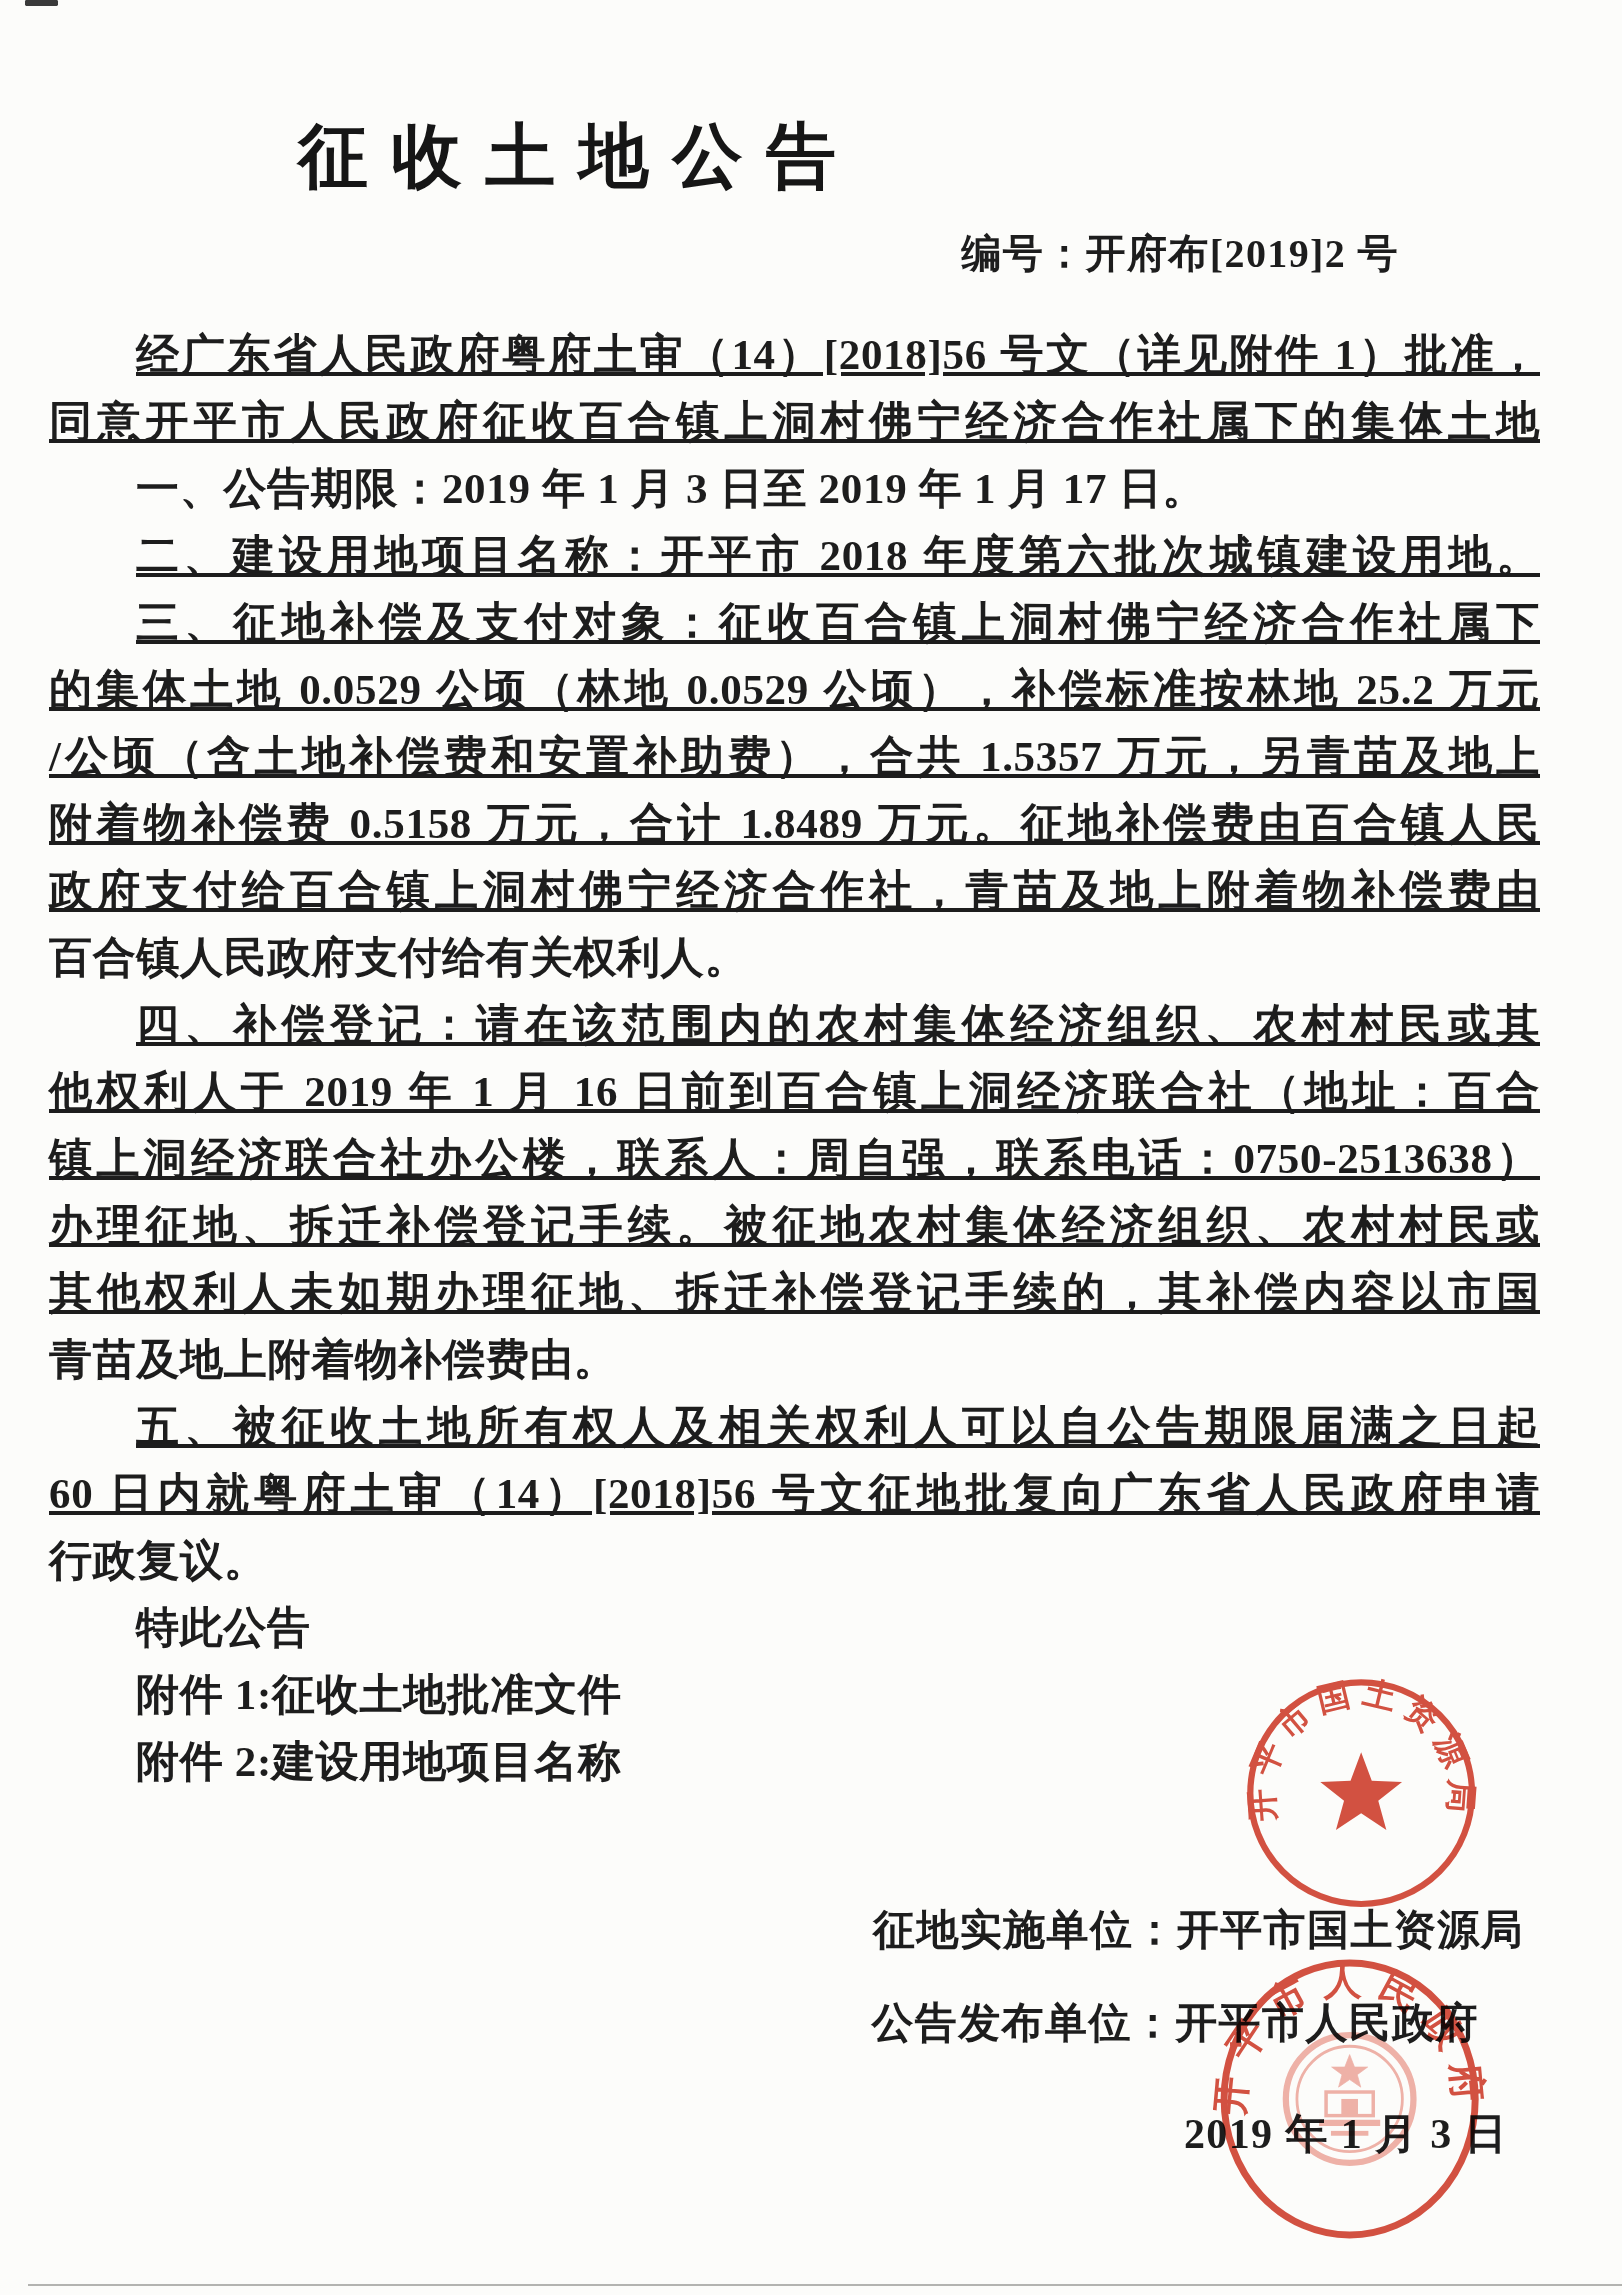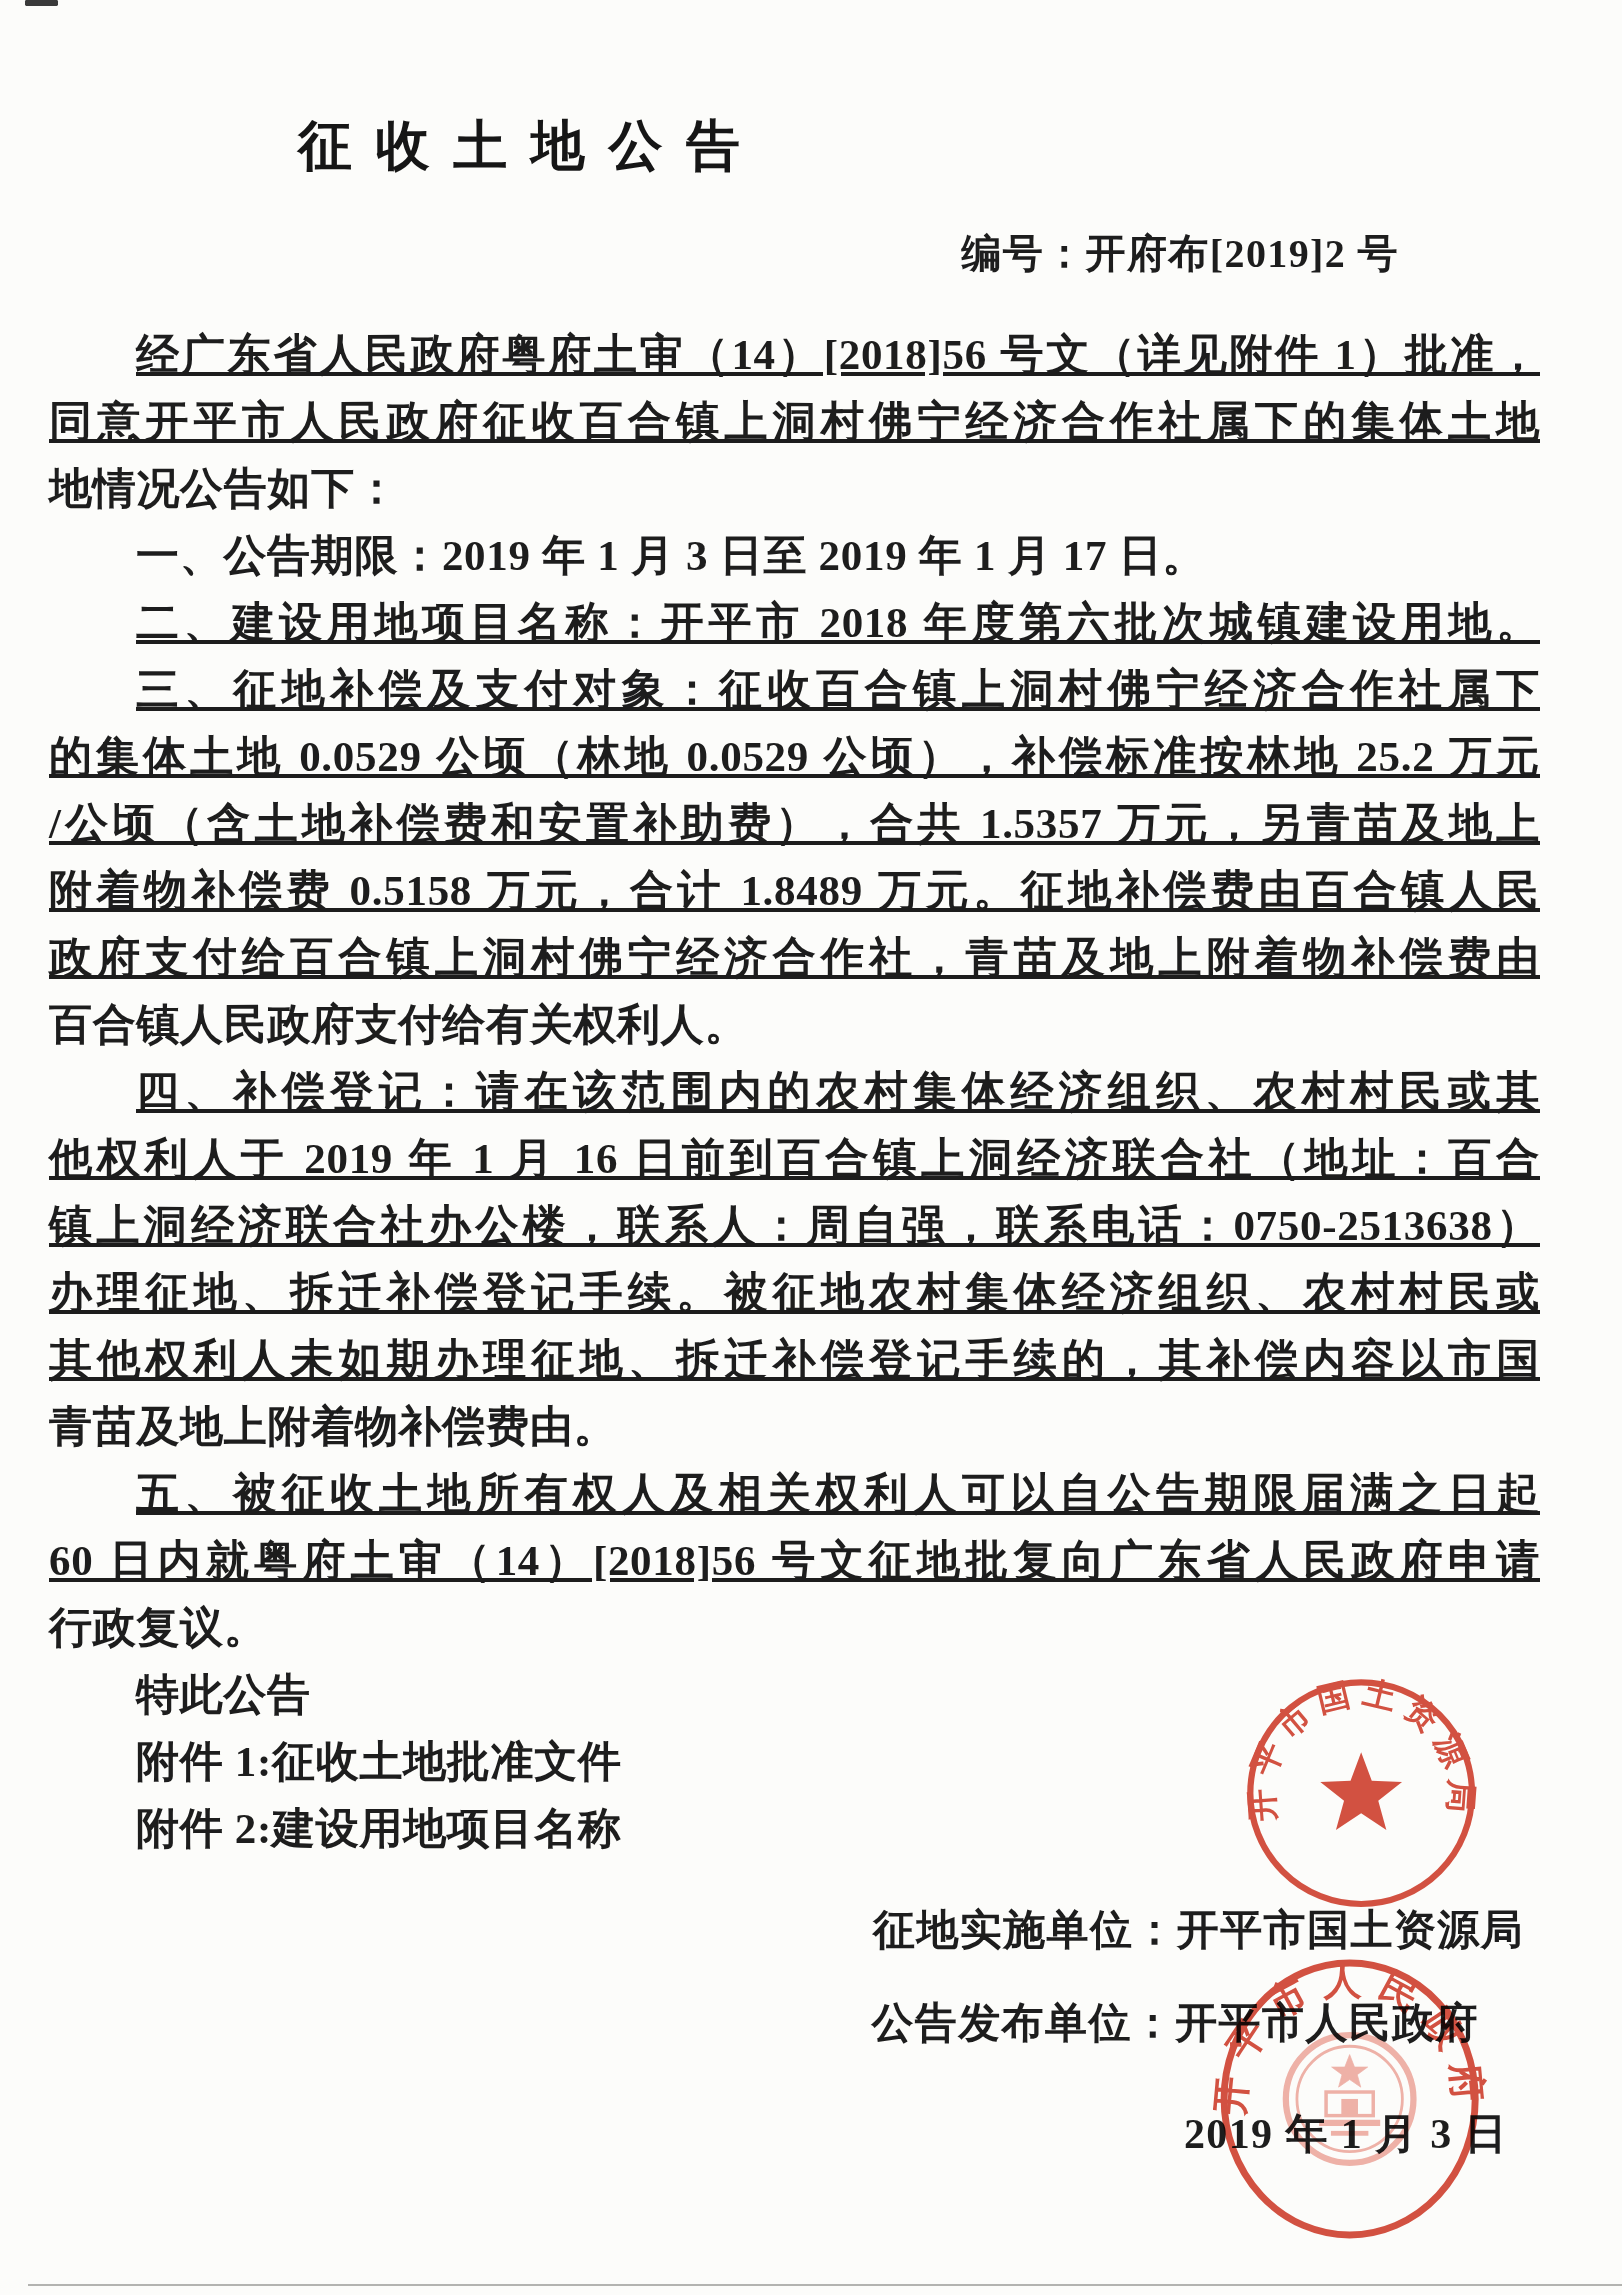--- a/index.html
+++ b/index.html
@@ -15,21 +15,21 @@
   .page { position: absolute; inset: 0; }
 
   .corner-speck {
     position: absolute; left: 25px; top: 0px;
     width: 33px; height: 6.2px; background: #3a3a3a;
     border-radius: 1.4px;
   }
 
   .doc-title {
     position: absolute; left: 298px; top: 110px;
-    font-size: 54px; letter-spacing: 23.6px;
+    font-size: 70px; letter-spacing: 23.6px;
     color: #161616;
     white-space: nowrap;
   }
 
   .doc-number {
     position: absolute; top: 226px; right: 224px;
     font-size: 40px; letter-spacing: 1.4px;
     white-space: nowrap;
   }
 
@@ -73,21 +73,20 @@
 
   <div class="corner-speck"></div>
 
   <div class="doc-title">征收土地公告</div>
 
   <div class="doc-number">编号：开府布[2019]2 号</div>
 
   <div class="body-text">
       <div class="line indent fill">经广东省人民政府粤府土审（14）[2018]56 号文（详见附件 1）批准，</div>
       <div class="line fill">同意开平市人民政府征收百合镇上洞村佛宁经济合作社属下的集体土地</div>
-      <div class="line">地情况公告如下：</div>
       <div class="line indent">一、公告期限：2019 年 1 月 3 日至 2019 年 1 月 17 日。</div>
       <div class="line indent fill">二、建设用地项目名称：开平市 2018 年度第六批次城镇建设用地。</div>
       <div class="line indent fill">三、征地补偿及支付对象：征收百合镇上洞村佛宁经济合作社属下</div>
       <div class="line fill">的集体土地 0.0529 公顷（林地 0.0529 公顷），补偿标准按林地 25.2 万元</div>
       <div class="line fill">/公顷（含土地补偿费和安置补助费），合共 1.5357 万元，另青苗及地上</div>
       <div class="line fill">附着物补偿费 0.5158 万元，合计 1.8489 万元。征地补偿费由百合镇人民</div>
       <div class="line fill">政府支付给百合镇上洞村佛宁经济合作社，青苗及地上附着物补偿费由</div>
       <div class="line">百合镇人民政府支付给有关权利人。</div>
       <div class="line indent fill">四、补偿登记：请在该范围内的农村集体经济组织、农村村民或其</div>
       <div class="line fill">他权利人于 2019 年 1 月 16 日前到百合镇上洞经济联合社（地址：百合</div>

